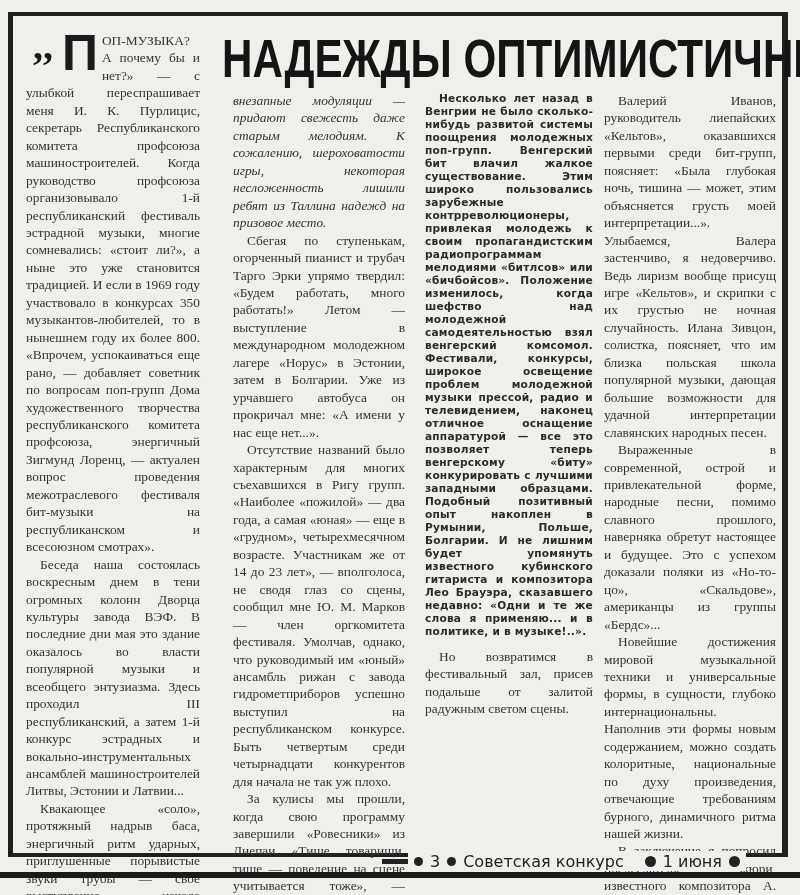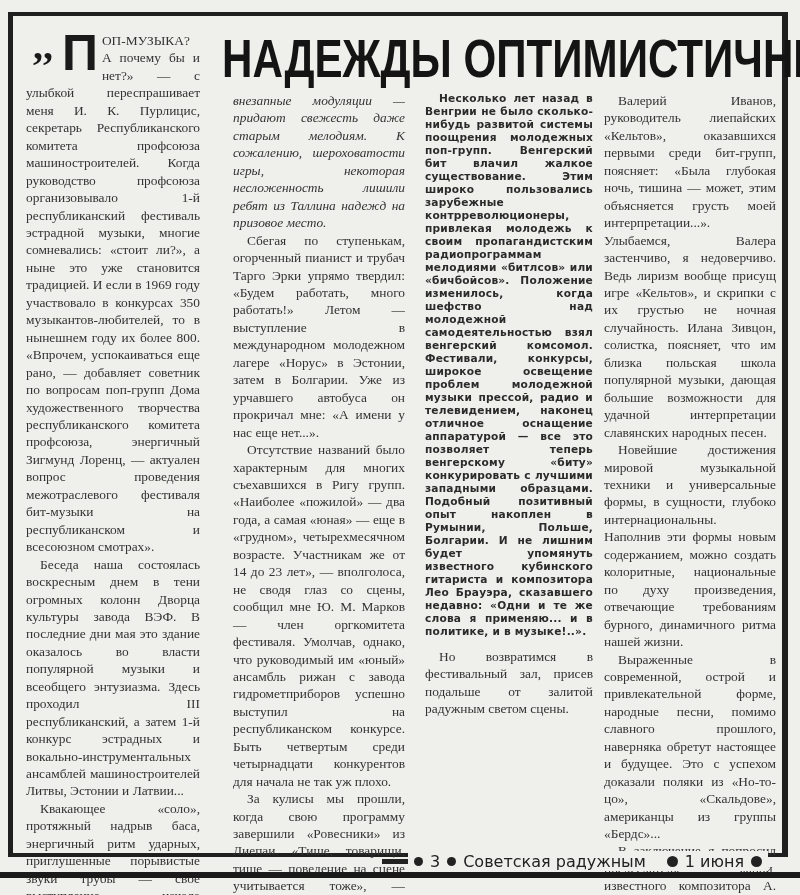--- a/index.html
+++ b/index.html
@@ -84,29 +84,29 @@
 </div>
 
 <div class="col" id="col3">
   <p class="sans-small">Несколько лет назад в Венгрии не было сколько-нибудь развитой системы поощрения молодежных поп-групп. Венгерский бит влачил жалкое существование. Этим широко пользовались зарубежные контрреволюционеры, привлекая молодежь к своим пропагандистским радиопрограммам мелодиями «битлсов» или «бичбойсов». Положение изменилось, когда шефство над молодежной самодеятельностью взял венгерский комсомол. Фестивали, конкурсы, широкое освещение проблем молодежной музыки прессой, радио и телевидением, наконец отличное оснащение аппаратурой — все это позволяет теперь венгерскому «биту» конкурировать с лучшими западными образцами. Подобный позитивный опыт накоплен в Румынии, Польше, Болгарии. И не лишним будет упомянуть известного кубинского гитариста и композитора Лео Брауэра, сказавшего недавно: «Одни и те же слова я применяю... и в политике, и в музыке!..».</p>
   <p style="margin-top:10px">Но возвратимся в фестивальный зал, присев подальше от залитой радужным светом сцены.</p>
 
 </div>
 
 <div class="col" id="col4">
   <p>Валерий Иванов, руководитель лиепайских «Кельтов», оказавшихся первыми среди бит-групп, поясняет: «Была глубокая ночь, тишина — может, этим объясняется грусть моей интерпретации...». Улыбаемся, Валера застенчиво, я недоверчиво. Ведь лиризм вообще присущ игре «Кельтов», и скрипки с их грустью не ночная случайность. Илана Зивцон, солистка, поясняет, что им близка польская школа популярной музыки, дающая большие возможности для удачной интерпретации славянских народных песен.</p>
+  <p>Выраженные в современной, острой и привлекательной форме, народные песни, помимо славного прошлого, наверняка обретут настоящее и будущее. Это с успехом доказали поляки из «Но-то-цо», «Скальдове», американцы из группы «Бердс»...</p>
   <p>Новейшие достижения мировой музыкальной техники и универсальные формы, в сущности, глубоко интернациональны. Наполнив эти формы новым содержанием, можно создать колоритные, национальные по духу произведения, отвечающие требованиям бурного, динамичного ритма нашей жизни.</p>
-  <p>Выраженные в современной, острой и привлекательной форме, народные песни, помимо славного прошлого, наверняка обретут настоящее и будущее. Это с успехом доказали поляки из «Но-то-цо», «Скальдове», американцы из группы «Бердс»...</p>
   <p>В заключение я попросил председателя жюри, известного композитора А. Кублинского, поделиться впечатлениями от фестивальных дней. Устало — сказываются три дня прослушиваний с утра до вечера — он ответил:</p>
 
 </div>
 
 <div class="rule-bottom"></div>
 <div class="footer-dash"></div>
 <div class="footer">
   <span class="dot small"></span>
   <span>3</span>
   <span class="dot small"></span>
-  <span>Советская радужным</span>
+  <span>Советская конкурс</span>
   <span class="dot" style="margin-left:14px"></span>
   <span>1 июня</span>
   <span class="dot"></span>
 </div>
 
 </body></html>

